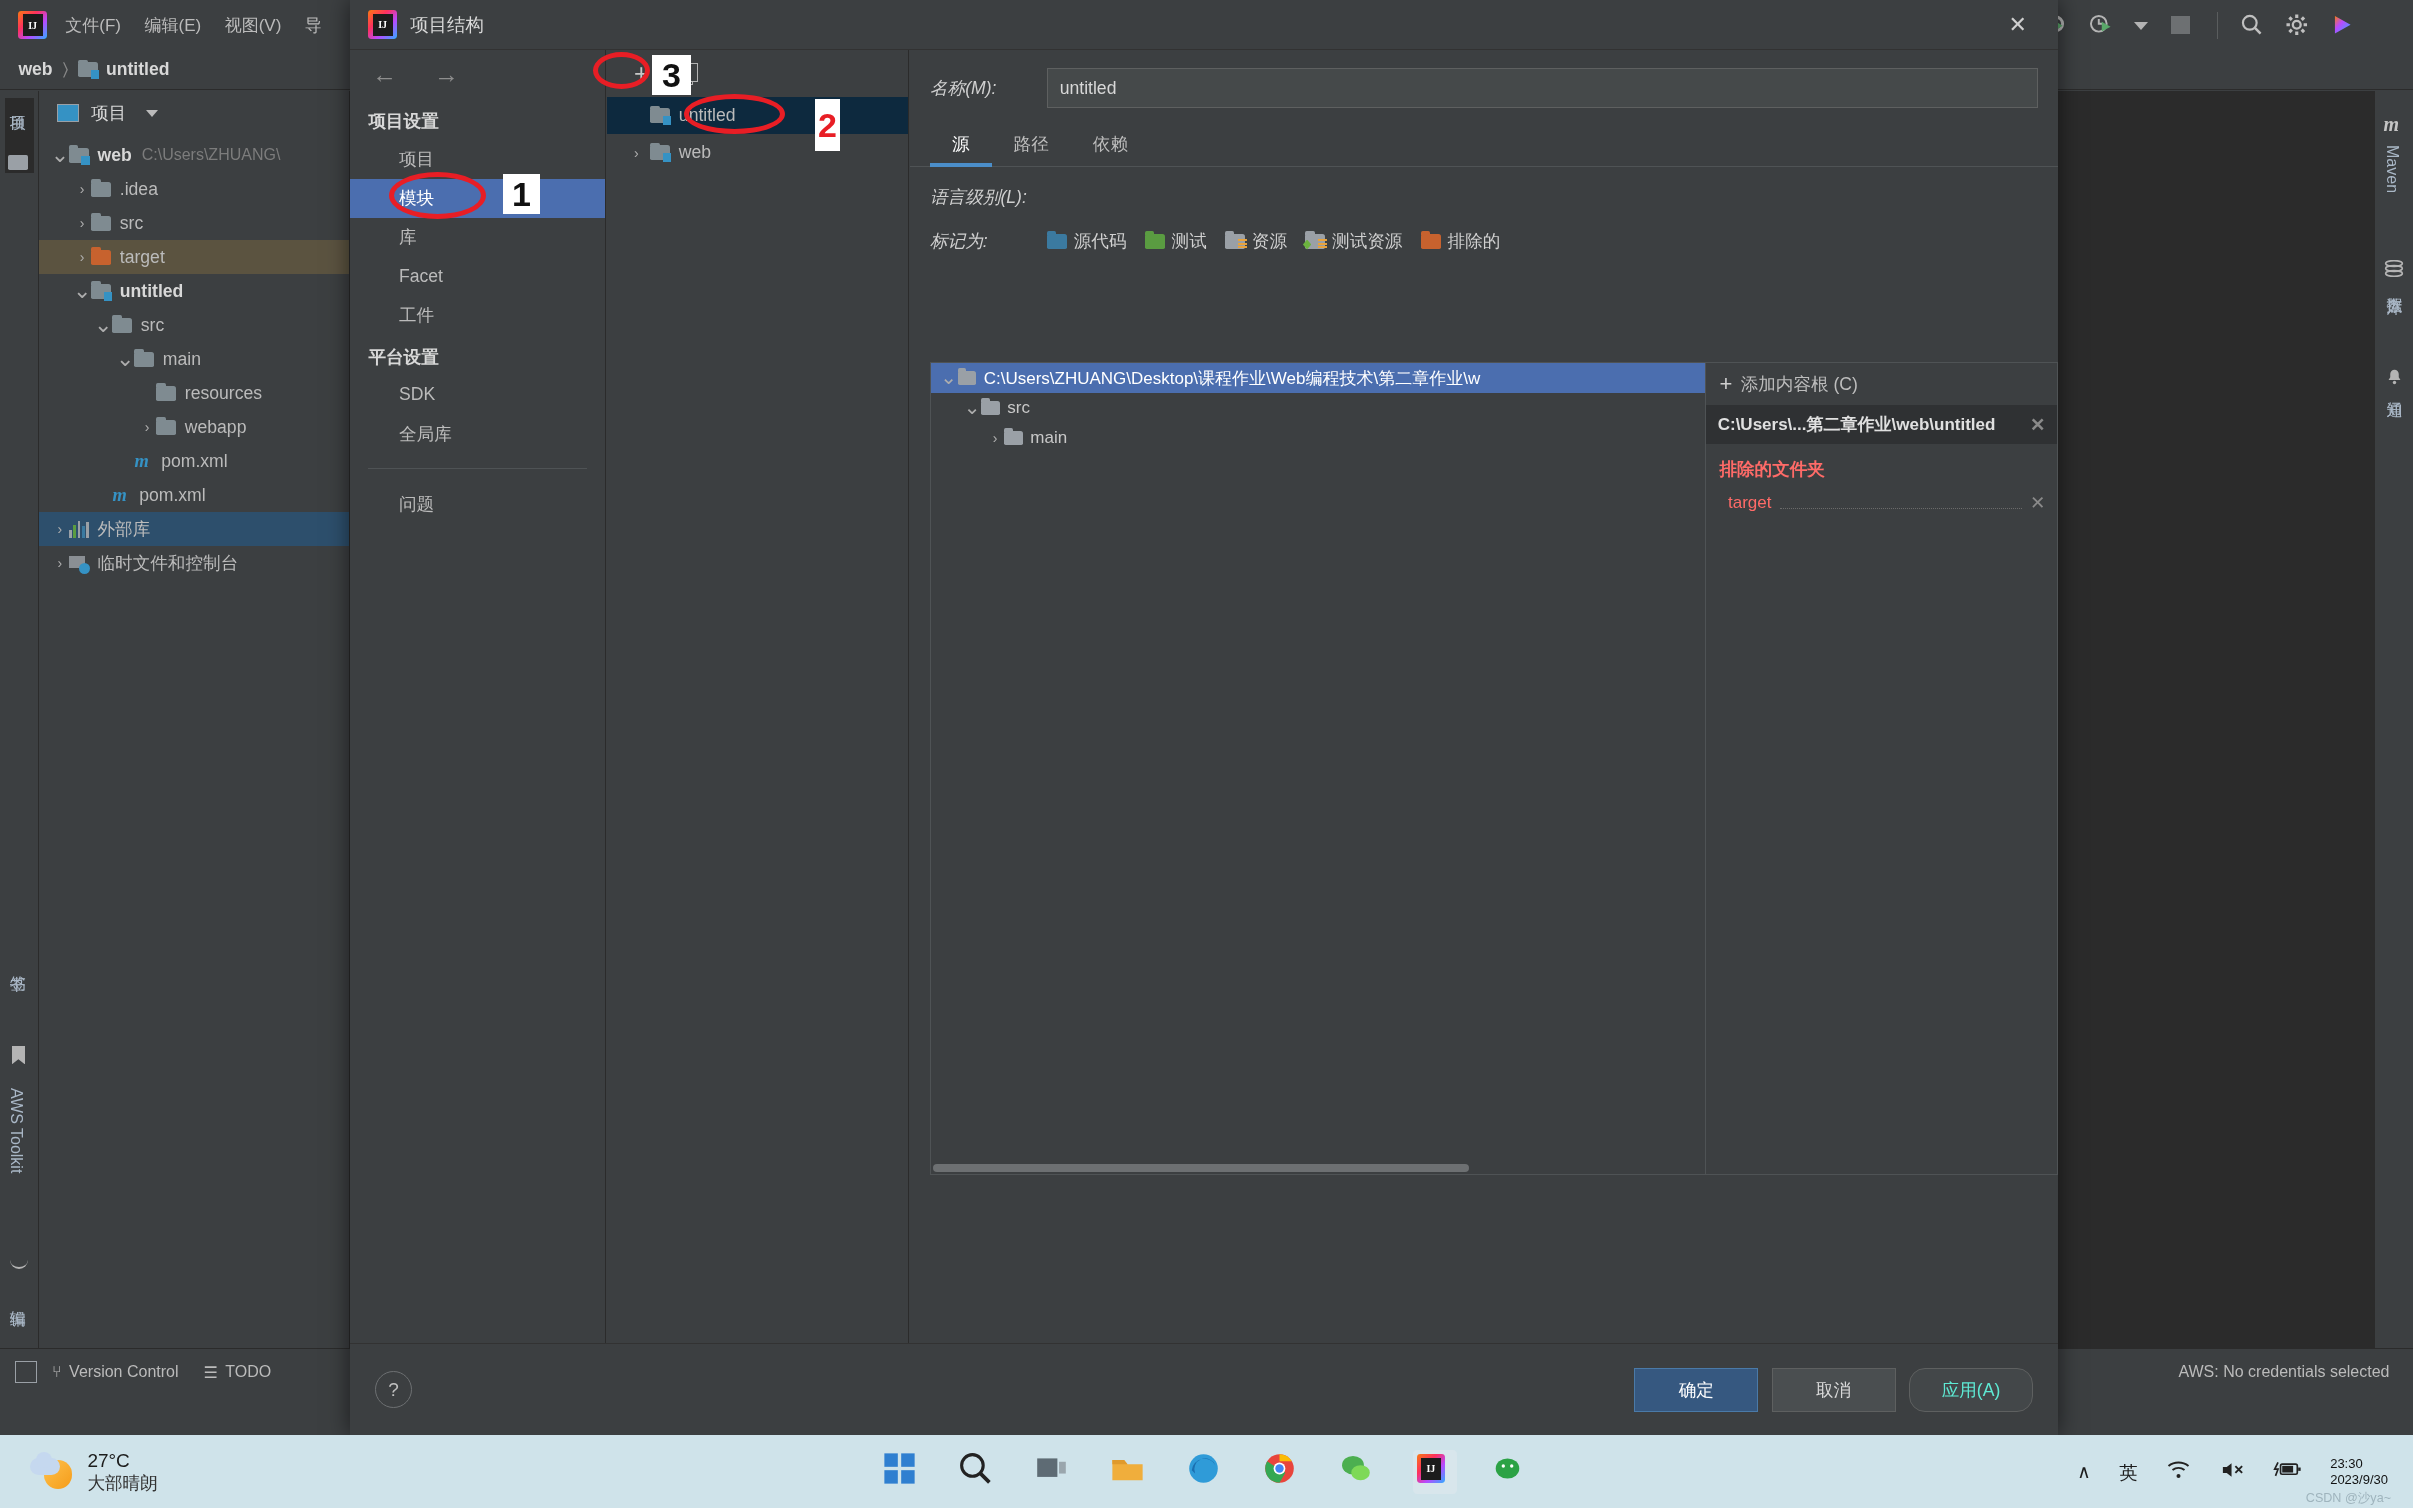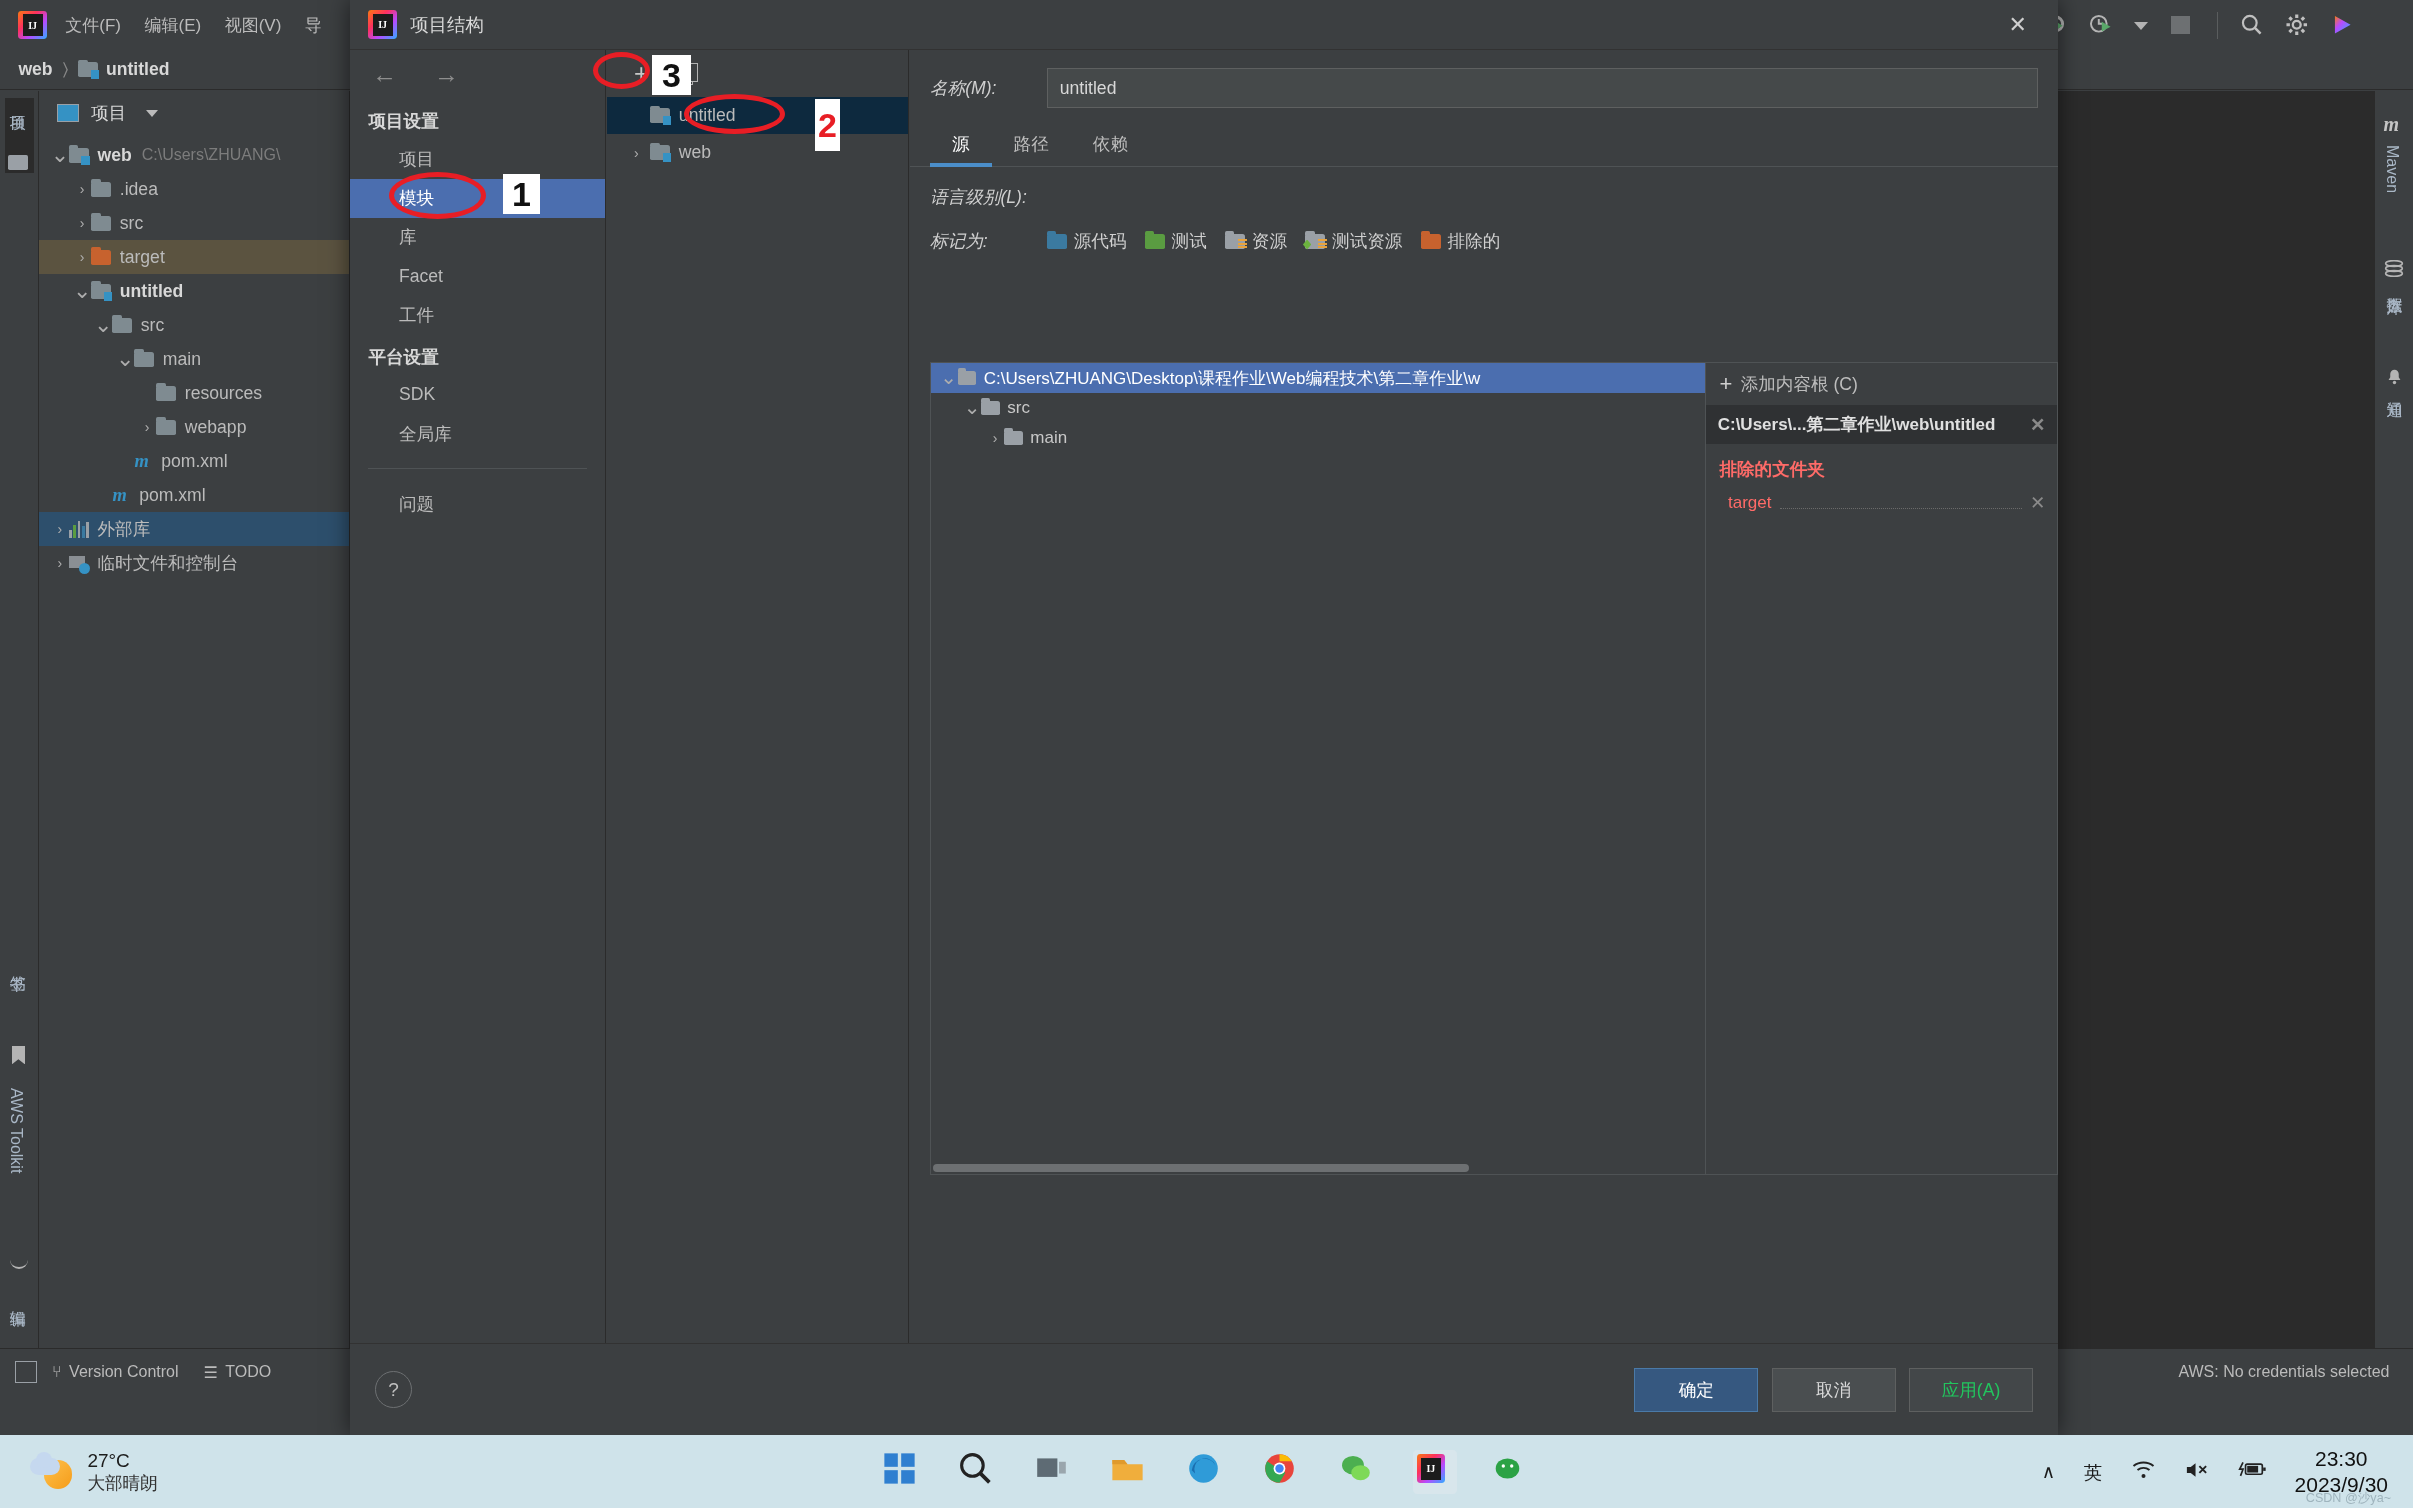--- a/index.html
+++ b/index.html
@@ -167,21 +167,21 @@
   .hint { color:#9a9a9a; font-size:16px; line-height:1.45; margin-left:117px; margin-top:6.7px; max-width:637px; }
 
   .dlg-footer { position:absolute; left:0; right:0; bottom:0; height:92px; background:#3c3f41;
      border-top:0.8px solid #323232; display:flex; align-items:center; }
   .helpbtn { width:37px; height:37px; border-radius:50%; border:0.8px solid #6d7072; color:#c0c0c0;
      display:flex; align-items:center; justify-content:center; font-size:19px; margin-left:25px; }
   .btns { margin-left:auto; margin-right:25px; display:flex; gap:13.4px; }
   .btn { min-width:124px; height:44px; display:flex; align-items:center; justify-content:center;
      font-size:17.6px; border:0.8px solid #5e6060; background:#4a4e50; color:#d8d8d8; }
   .btn.primary { background:#365880; border-color:#4a7aa8; color:#ffffff; }
-  .btn.disabled { color:#22c55e; background:#434749; }
+  .btn.disabled { color:#5eead4; background:#434749;border-radius:16px; }
 
   
   .ann-ellipse { position:absolute; border:5px solid #e81e25; border-radius:50%; pointer-events:none; }
   .ann-num { position:absolute; background:#ffffff; color:#e81e25; font-weight:bold;
      display:flex; align-items:center; justify-content:center; font-size:34px;
      font-family:"Liberation Sans", sans-serif; }
 
   
   .taskbar { position:absolute; left:0; top:1435px; width:2413px; height:74px; background:#cfe3ea; display:flex; align-items:center; }
   .weather { display:flex; align-items:center; gap:13.4px; margin-left:30px; }
@@ -189,21 +189,21 @@
   .wicon .moon { position:absolute; right:1.7px; top:6.7px; width:28.5px; height:28.5px; border-radius:50%;
      background:linear-gradient(135deg,#ffc24d,#f59c1a); }
   .wicon .cloud { position:absolute; left:0; top:5px; width:30px; height:17px; background:#c5d8ef; border-radius:10px; }
   .wicon .cloud::before{content:"";position:absolute;left:5.9px;top:-6.7px;width:16px;height:16px;border-radius:50%;background:#c5d8ef;}
   .wtxt { line-height:1.25; }
   .wtxt .t1 { color:#1c1c1c; font-size:19px; }
   .wtxt .t2 { color:#333; font-size:17.6px; }
   .tb-center { position:absolute; left:50%; transform:translateX(-50%); display:flex; align-items:center; gap:32px; }
   .tbapp { width:44px; height:44px; position:relative; border-radius:4.2px; }
   .tb-right { position:absolute; right:25px; display:flex; align-items:center; gap:28.5px; color:#1c1c1c; font-size:18.4px;}
-  .clock { text-align:center; line-height:1.25; font-size:21px; color:#111; }
+  .clock { text-align:left; line-height:1.25; font-size:13px; color:#111; }
   .wmark { position:absolute; right:22px; bottom:1.7px; color:#9fb4bd; font-size:12.6px; }
 </style>
 </head>
 <body>
 
 <div class="root">
 
   <div class="ide">
 
     <div class="menubar">

